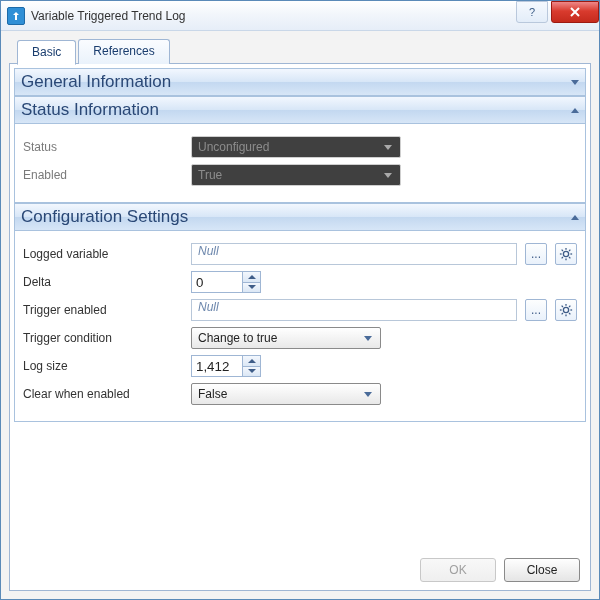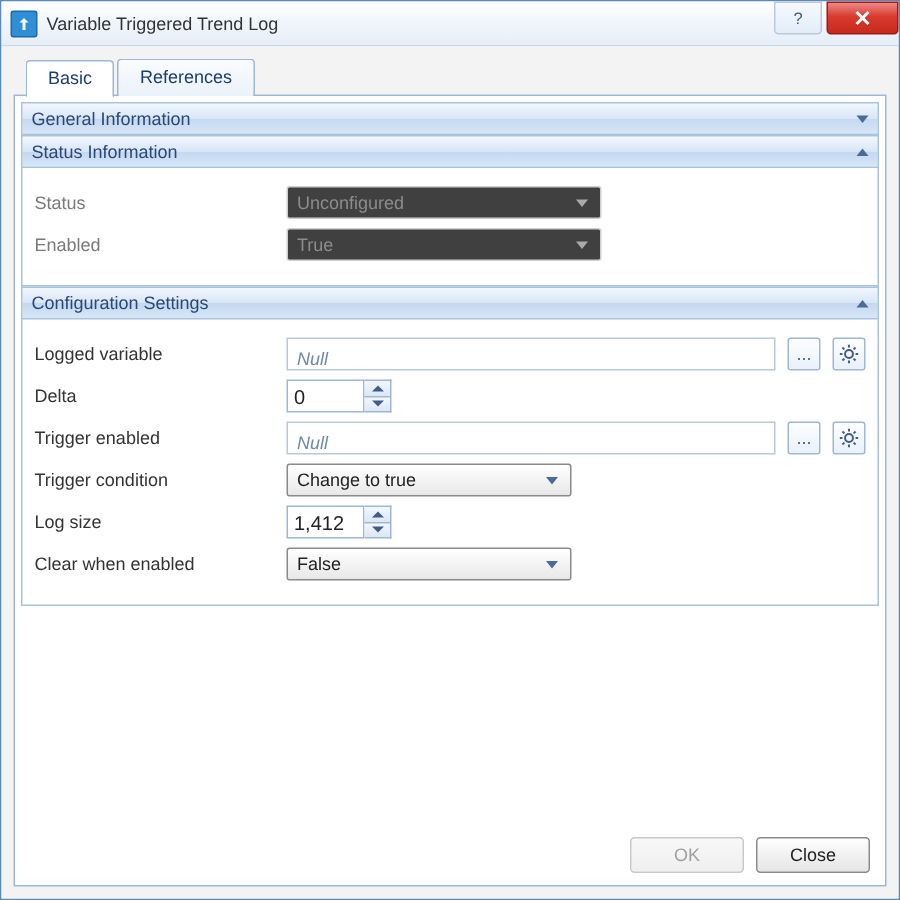--- a/index.html
+++ b/index.html
@@ -96,21 +96,21 @@
     margin-top: -1px;
     padding: 4px;
     display: flex;
     flex-direction: column;
     overflow: hidden;
   }
   .section-header {
     background: linear-gradient(to bottom,#f2f7fe 0%, #d7e6f7 50%, #c3d8f0 51%, #d7e6f7 100%);
     border: 1px solid #a9c2de;
     padding: 3px 6px;
-    font-size: 12px;
+    font-size: 17px;
     color: #2a4876;
     display:flex;
     justify-content: space-between;
     align-items:center;
     cursor: pointer;
   }
   .section-header + .section-header { margin-top: 0px; }
   .caret {
     width: 0; height: 0;
     border-left: 4px solid transparent;
@@ -161,21 +161,21 @@
     border-color: #8a8a8a;
     color:#222;
   }
   .textbox {
     height: 22px;
     border: 1px solid #b8c7d9;
     background: #fff;
     padding: 0 6px;
     font-style: italic;
     color: #6e88ad;
-    display:flex; align-items:flex-end;
+    display:flex; align-items:flex-start;
     flex:1;
   }
   .nullstyle { font-style: italic; color: #6e88ad; }
   .iconbtn {
     width: 22px; height: 22px;
     border: 1px solid #9fb6d4;
     background: linear-gradient(to bottom,#fdfefe,#e9f1fb);
     border-radius: 2px;
     display:flex; align-items:center; justify-content:center;
     color: #3f5d88;

